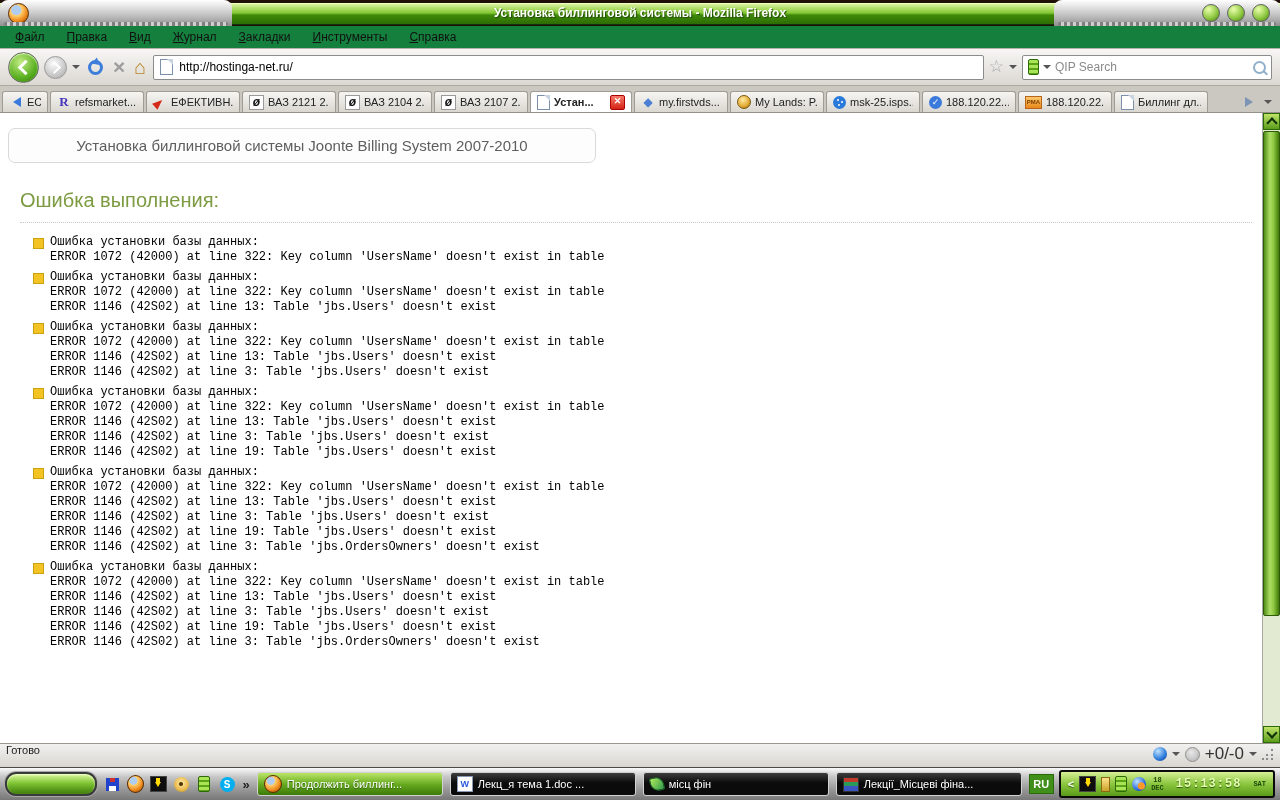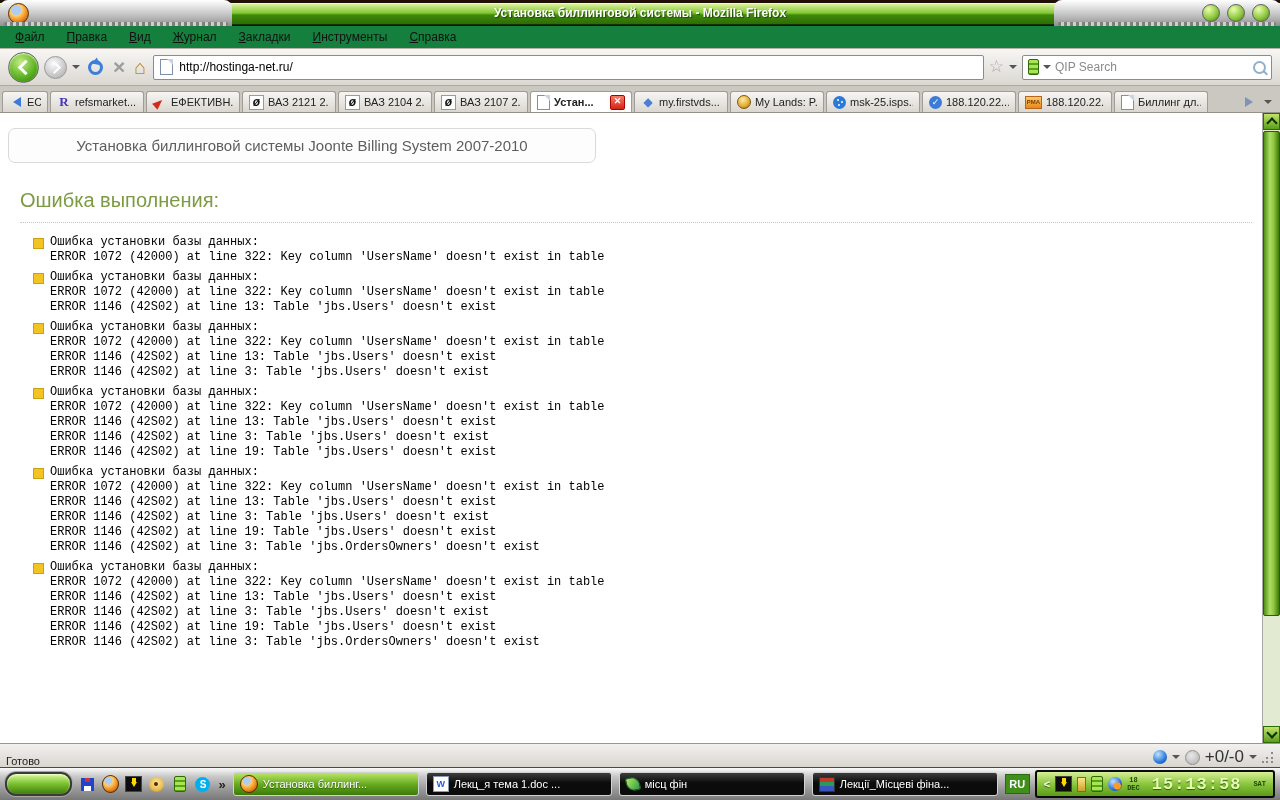--- a/index.html
+++ b/index.html
@@ -115,21 +115,21 @@
   .sb-btn{position:absolute;left:0;right:0;height:17px;border:1px solid #2f6a08;box-sizing:border-box;
     background:linear-gradient(#bfe468,#5c9c1b);display:flex;align-items:center;justify-content:center;}
   .sb-btn.up{top:0;} .sb-btn.down{bottom:0;}
   .sb-chevron-up{width:6px;height:6px;border-left:2px solid #10300a;border-top:2px solid #10300a;transform:rotate(45deg);margin-top:3px;}
   .sb-chevron-down{width:6px;height:6px;border-right:2px solid #10300a;border-bottom:2px solid #10300a;transform:rotate(45deg);margin-bottom:3px;}
   .sb-thumb{position:absolute;left:0;right:0;top:18px;height:77%;border:1px solid #2f5a08;border-radius:2px;box-sizing:border-box;
     background:linear-gradient(90deg,#4f8f15,#aede66 40%,#8cc63f 65%,#3f7a0a);}
 
   
   .statusbar{height:23px;background:linear-gradient(#f2f1ef,#d9d6d0);border-top:1px solid #9a968e;
-    display:flex;align-items:flex-end;padding:0 6px;font-size:11px;color:#1a1a1a;flex:0 0 auto;gap:16px;}
+    display:flex;align-items:flex-start;padding:0 6px;font-size:11px;color:#1a1a1a;flex:0 0 auto;gap:16px;}
   .status-right{margin-left:auto;display:flex;align-items:center;gap:5px;}
   .qip-status{width:14px;height:14px;border-radius:50%;background:radial-gradient(circle at 36% 30%,#bfe2ff,#2a7adb 60%,#123a8a);}
   .globe{position:relative;width:13px;height:13px;border-radius:50%;background:radial-gradient(circle at 40% 35%,#e8e8e8,#b0b0b0);border:1px solid #909090;}
   .counter{font-size:17px;color:#333;}
   .grip{width:12px;height:12px;background:
     radial-gradient(circle at 10px 2px,#8a8a8a 1.2px,transparent 1.5px),
     radial-gradient(circle at 10px 7px,#8a8a8a 1.2px,transparent 1.5px),
     radial-gradient(circle at 5px 7px,#8a8a8a 1.2px,transparent 1.5px),
     radial-gradient(circle at 10px 11px,#8a8a8a 1.2px,transparent 1.5px),
     radial-gradient(circle at 5px 11px,#8a8a8a 1.2px,transparent 1.5px),
@@ -175,21 +175,21 @@
   .tray-panel{height:24px;border:2px solid #0b0b0b;border-radius:3px;display:flex;align-items:center;gap:5px;
     padding:0 7px;background:linear-gradient(#d6ef96,#8bc63e 50%,#5a9a18);}
   .tray-arrow{color:#fff;font-weight:bold;font-size:11px;text-shadow:0 1px 1px #2a5a04;}
   .ti{flex:0 0 auto;}
   .i-gold{width:7px;height:13px;border:1px solid #8a6a10;background:linear-gradient(#ffe28a,#caa22a);}
   .i-sphere{width:14px;height:14px;border-radius:50%;
     background:radial-gradient(circle at 66% 64%,#ff9a2a 0 26%,transparent 30%),
                radial-gradient(circle at 36% 32%,#bfe2ff,#2a6adb 62%,#123a8a);}
   .clock{display:flex;align-items:center;gap:12px;font-family:"Liberation Mono","DejaVu Sans Mono",monospace;}
   .date-col{display:flex;flex-direction:column;align-items:center;font-size:7px;line-height:8px;font-weight:bold;color:#1e4a0a;}
-  .time{font-size:17px;font-weight:bold;color:#e6ffb2;letter-spacing:1px;text-shadow:0 1px 1px #2a5a04;}
+  .time{font-size:12px;font-weight:bold;color:#e6ffb2;letter-spacing:1px;text-shadow:0 1px 1px #2a5a04;}
   .dow{font-size:7px;font-weight:bold;color:#1e4a0a;}
 </style>
 </head>
 <body>
 
 <div class="window">
 
   <div class="titlebar">
     <div class="title-band"></div>
     <div class="title-text">Установка биллинговой системы - Mozilla Firefox</div>
@@ -392,21 +392,21 @@
           <div class="i-qip"></div>
         </div>
         <div class="ql">
           <div class="i-skype"></div>
         </div>
       </div>
     <div class="chevrons">»</div>
     <div id="taskbuttons" style="display:flex;gap:7px;">
         <div class="task-btn active">
           <div class="i-ffball"></div>
-          <span>Установка биллинг...</span>
+          <span>Продолжить биллинг...</span>
         </div>
         <div class="task-btn">
           <div class="i-word"></div>
           <span>Лекц_я тема 1.doc ...</span>
         </div>
         <div class="task-btn">
           <div class="i-leaf"></div>
           <span>місц фін</span>
         </div>
         <div class="task-btn">

